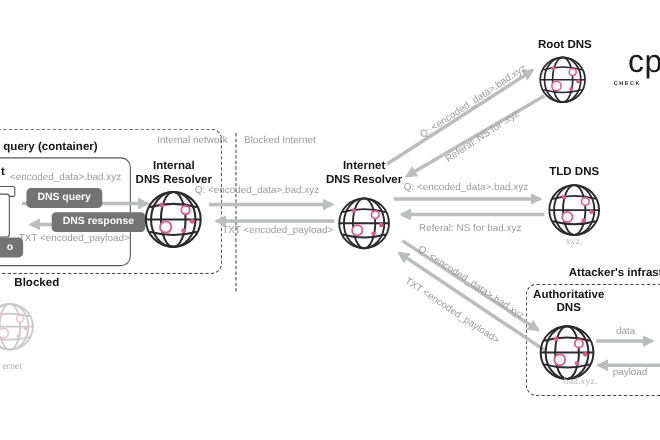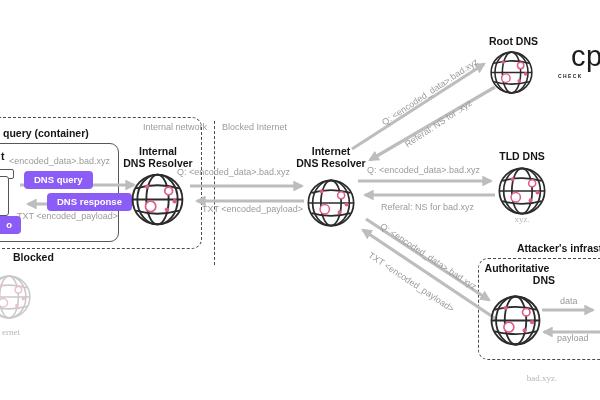--- a/index.html
+++ b/index.html
@@ -4,21 +4,21 @@
 <style>
   html,body{margin:0;padding:0;}
   body{width:600px;height:400px;position:relative;overflow:hidden;background:#ffffff;
        font-family:"Liberation Sans", sans-serif;}
   .lbl{position:absolute;font-size:9px;color:#9b9b9b;white-space:nowrap;}
   .lbl.light{color:#b7b7b7;font-family:Liberation Serif, serif;}
   .rot-up{transform:rotate(-33.5deg);transform-origin:0 0;}
   .rot-dn{transform:rotate(33.5deg);transform-origin:0 0;}
   .node-lbl{position:absolute;font-weight:bold;font-size:10.5px;color:#161616;
             text-align:center;line-height:12px;white-space:nowrap;}
-  .badge{position:absolute;background:#8b5cf6;color:#ffffff;font-weight:bold;font-size:9.5px;
+  .badge{position:absolute;background:#737373;color:#ffffff;font-weight:bold;font-size:9.5px;
          height:18px;line-height:18px;text-align:center;border-radius:4px;padding:0 10px;
          white-space:nowrap;}
   .dashed-box{position:absolute;border:1.6px dashed #4a4a4a;border-radius:10px;}
   .solid-box{position:absolute;border:1.6px solid #575757;border-radius:9px;background:transparent;}
   .divider{position:absolute;width:0;border-left:1.6px dashed #4a4a4a;}
   .globe{position:absolute;}
   .globe svg{display:block;width:100%;height:100%;}
   .globe .gs{fill:none;stroke:#2b2b2b;stroke-width:2.2;}
   .globe .ga-ring{fill:#ffffff;stroke:#e05c88;stroke-width:2;}
   .globe .ga-dot{fill:#e05c88;stroke:none;}
@@ -153,38 +153,38 @@
       <circle class="ga-dot" cx="20" cy="17" r="2.6"></circle>
       <circle class="ga-dot" cx="52" cy="34" r="2.6"></circle>
     </svg>
   </div>
 <div class="lbl light" style="left:498px;top:214px;width:48px;text-align:center;">xyz.</div>
 <div class="lbl" style="left:367px;top:165px;">Q: &lt;encoded_data&gt;.bad.xyz</div>
 <div class="lbl" style="left:381px;top:202px;">Referal: NS for bad.xyz</div>
 
 <div class="node-lbl" style="left:479px;top:262px;width:76px;">
   <span style="display:block;">Authoritative</span>
-  <span style="display:block;text-align:right;">DNS</span>
+  <span style="display:block;">DNS</span>
 </div>
 <div class="globe" style="left:489px;top:294px;width:53px;height:53px;">
     <svg viewBox="0 0 64 64">
       <circle class="gs" cx="32" cy="32" r="29"></circle>
       <ellipse class="gs" cx="32" cy="32" rx="13" ry="29"></ellipse>
       <ellipse class="gs" cx="32" cy="32" rx="23.5" ry="29"></ellipse>
       <path class="gs" d="M7,19 Q32,12 57,19"></path>
       <path class="gs" d="M3,32 L61,32"></path>
       <path class="gs" d="M7,45 Q32,52 57,45"></path>
       <circle class="ga-ring" cx="24" cy="40" r="6"></circle>
       <circle class="ga-ring" cx="45" cy="22" r="4.5"></circle>
       <circle class="ga-dot" cx="43" cy="44" r="2.6"></circle>
       <circle class="ga-dot" cx="20" cy="17" r="2.6"></circle>
       <circle class="ga-dot" cx="52" cy="34" r="2.6"></circle>
     </svg>
   </div>
-<div class="lbl light" style="left:515px;top:341px;width:54px;text-align:center;margin-top:32px;">bad.xyz.</div>
+<div class="lbl light" style="left:489px;top:341px;width:54px;text-align:right;">bad.xyz.</div>
 <div class="lbl rot-dn" style="left:384px;top:221px;">Q: &lt;encoded_data&gt;.bad.xyz</div>
 <div class="lbl rot-dn" style="left:372px;top:250px;">TXT &lt;encoded_payload&gt;</div>
 <div class="lbl" style="left:560px;top:296px;">data</div>
 <div class="lbl" style="left:557px;top:333px;">payload</div>
 
 <div class="globe blocked" style="left:-14px;top:274px;width:46px;height:46px;">
     <svg viewBox="0 0 64 64">
       <circle class="gs" cx="32" cy="32" r="29"></circle>
       <ellipse class="gs" cx="32" cy="32" rx="13" ry="29"></ellipse>
       <ellipse class="gs" cx="32" cy="32" rx="23.5" ry="29"></ellipse>

